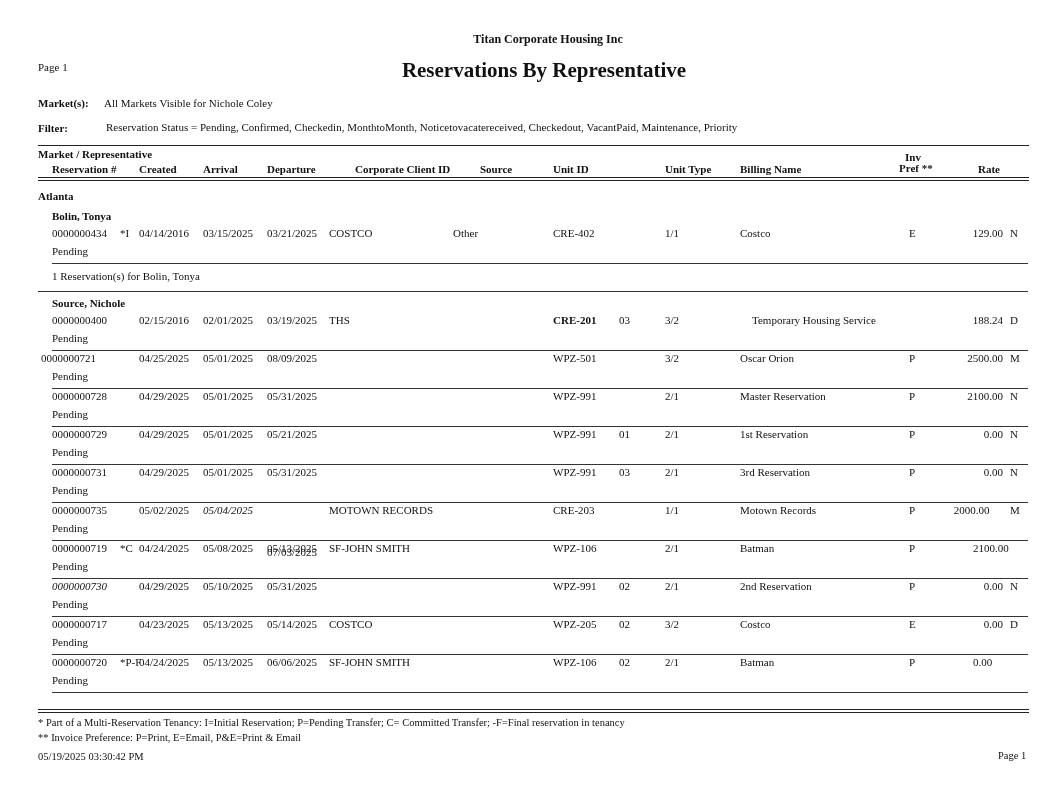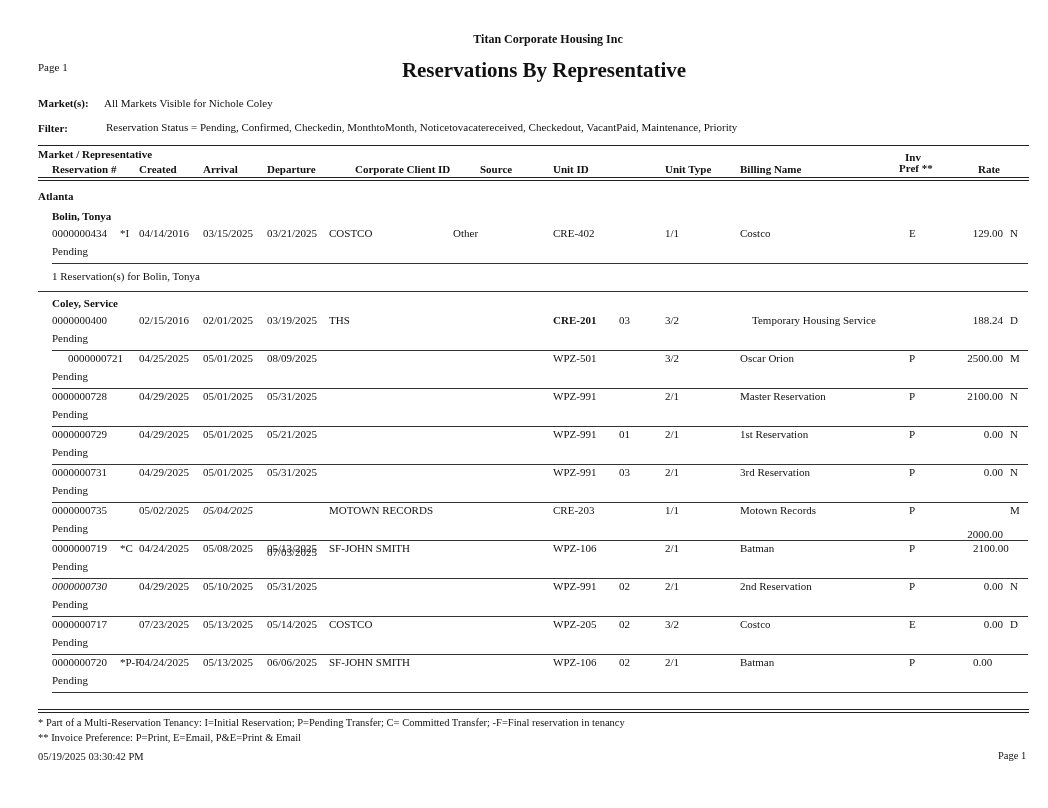--- a/index.html
+++ b/index.html
@@ -67,41 +67,41 @@
       <div class="cell" style="top: 227px; left: 665px;">1/1</div>
       <div class="cell" style="top: 227px; left: 740px;">Costco</div>
       <div class="cell" style="top: 227px; left: 909px;">E</div>
       <div class="cell" style="top: 227px; left: 1010px;">N</div>
       <div class="cell right" style="top: 227px; left: 940px; width: 63px;">129.00</div>
       <div class="cell" style="top: 245px; left: 52px;">Pending</div>
     </div>
     <div class="hr row" style="top: 263px; left: 52px; width: 976px;"></div>
     <div class="cell" style="top: 270px; left: 52px;">1  Reservation(s) for Bolin, Tonya</div>
     <div class="hr row" style="top: 291px; left: 38px; width: 990px;"></div>
-    <div class="cell bold" style="top: 297px; left: 52px;">Coley, Service</div>
+    <div class="cell bold" style="top: 297px; left: 52px;">Source, Nichole</div>
     <div>
       <div class="cell" style="top: 314px; left: 52px;">0000000400</div>
       <div class="cell" style="top: 314px; left: 120px;"></div>
       <div class="cell" style="top: 314px; left: 139px;">02/15/2016</div>
       <div class="cell" style="top: 314px; left: 203px;">02/01/2025</div>
       <div class="cell" style="top: 314px; left: 267px;">03/19/2025</div>
       <div class="cell" style="top: 314px; left: 329px;">THS</div>
       <div class="cell" style="top: 314px; left: 453px;"></div>
       <div class="cell" style="top: 314px; left: 553px; font-weight: bold;">CRE-201</div>
       <div class="cell" style="top: 314px; left: 619px;">03</div>
       <div class="cell" style="top: 314px; left: 665px;">3/2</div>
       <div class="cell" style="top: 314px; left: 740px; margin-left: 12px;">Temporary Housing Service</div>
       <div class="cell" style="top: 314px; left: 909px;"></div>
       <div class="cell" style="top: 314px; left: 1010px;">D</div>
       <div class="cell right" style="top: 314px; left: 940px; width: 63px;">188.24</div>
       <div class="cell" style="top: 332px; left: 52px;">Pending</div>
     </div>
     <div class="hr row" style="top: 350px; left: 52px; width: 976px;"></div>
     <div>
-      <div class="cell" style="top: 352px; left: 68px; text-align: right;">0000000721</div>
+      <div class="cell" style="top: 352px; left: 41px; text-align: right;">0000000721</div>
       <div class="cell" style="top: 352px; left: 120px;"></div>
       <div class="cell" style="top: 352px; left: 139px;">04/25/2025</div>
       <div class="cell" style="top: 352px; left: 203px;">05/01/2025</div>
       <div class="cell" style="top: 352px; left: 267px;">08/09/2025</div>
       <div class="cell" style="top: 352px; left: 329px;"></div>
       <div class="cell" style="top: 352px; left: 453px;"></div>
       <div class="cell" style="top: 352px; left: 553px;">WPZ-501</div>
       <div class="cell" style="top: 352px; left: 619px;"></div>
       <div class="cell" style="top: 352px; left: 665px;">3/2</div>
       <div class="cell" style="top: 352px; left: 740px;">Oscar Orion</div>
@@ -172,21 +172,21 @@
       <div class="cell" style="top: 504px; left: 203px; font-style: italic;">05/04/2025</div>
       <div class="cell" style="top: 504px; left: 267px; margin-top: 42px;">07/03/2025</div>
       <div class="cell" style="top: 504px; left: 329px;">MOTOWN RECORDS</div>
       <div class="cell" style="top: 504px; left: 453px;"></div>
       <div class="cell" style="top: 504px; left: 553px;">CRE-203</div>
       <div class="cell" style="top: 504px; left: 619px;"></div>
       <div class="cell" style="top: 504px; left: 665px;">1/1</div>
       <div class="cell" style="top: 504px; left: 740px;">Motown Records</div>
       <div class="cell" style="top: 504px; left: 909px;">P</div>
       <div class="cell" style="top: 504px; left: 1010px;">M</div>
-      <div class="cell right" style="top: 528px; left: 940px; width: 63px;">2000.00</div>
+      <div class="cell right" style="top: 504px; left: 940px; width: 63px; text-align: center;">2000.00</div>
       <div class="cell" style="top: 522px; left: 52px;">Pending</div>
     </div>
     <div class="hr row" style="top: 540px; left: 52px; width: 976px;"></div>
     <div>
       <div class="cell" style="top: 542px; left: 52px;">0000000719</div>
       <div class="cell" style="top: 542px; left: 120px;">*C</div>
       <div class="cell" style="top: 542px; left: 139px;">04/24/2025</div>
       <div class="cell" style="top: 542px; left: 203px;">05/08/2025</div>
       <div class="cell" style="top: 542px; left: 267px;">05/13/2025</div>
       <div class="cell" style="top: 542px; left: 329px;">SF-JOHN SMITH</div>
@@ -215,21 +215,21 @@
       <div class="cell" style="top: 580px; left: 740px;">2nd Reservation</div>
       <div class="cell" style="top: 580px; left: 909px;">P</div>
       <div class="cell" style="top: 580px; left: 1010px;">N</div>
       <div class="cell right" style="top: 580px; left: 940px; width: 63px;">0.00</div>
       <div class="cell" style="top: 598px; left: 52px;">Pending</div>
     </div>
     <div class="hr row" style="top: 616px; left: 52px; width: 976px;"></div>
     <div>
       <div class="cell" style="top: 618px; left: 52px;">0000000717</div>
       <div class="cell" style="top: 618px; left: 120px;"></div>
-      <div class="cell" style="top: 618px; left: 139px;">07/23/2025</div>
+      <div class="cell" style="top: 618px; left: 139px;">04/23/2025</div>
       <div class="cell" style="top: 618px; left: 203px;">05/13/2025</div>
       <div class="cell" style="top: 618px; left: 267px;">05/14/2025</div>
       <div class="cell" style="top: 618px; left: 329px;">COSTCO</div>
       <div class="cell" style="top: 618px; left: 453px;"></div>
       <div class="cell" style="top: 618px; left: 553px;">WPZ-205</div>
       <div class="cell" style="top: 618px; left: 619px;">02</div>
       <div class="cell" style="top: 618px; left: 665px;">3/2</div>
       <div class="cell" style="top: 618px; left: 740px;">Costco</div>
       <div class="cell" style="top: 618px; left: 909px;">E</div>
       <div class="cell" style="top: 618px; left: 1010px;">D</div>

